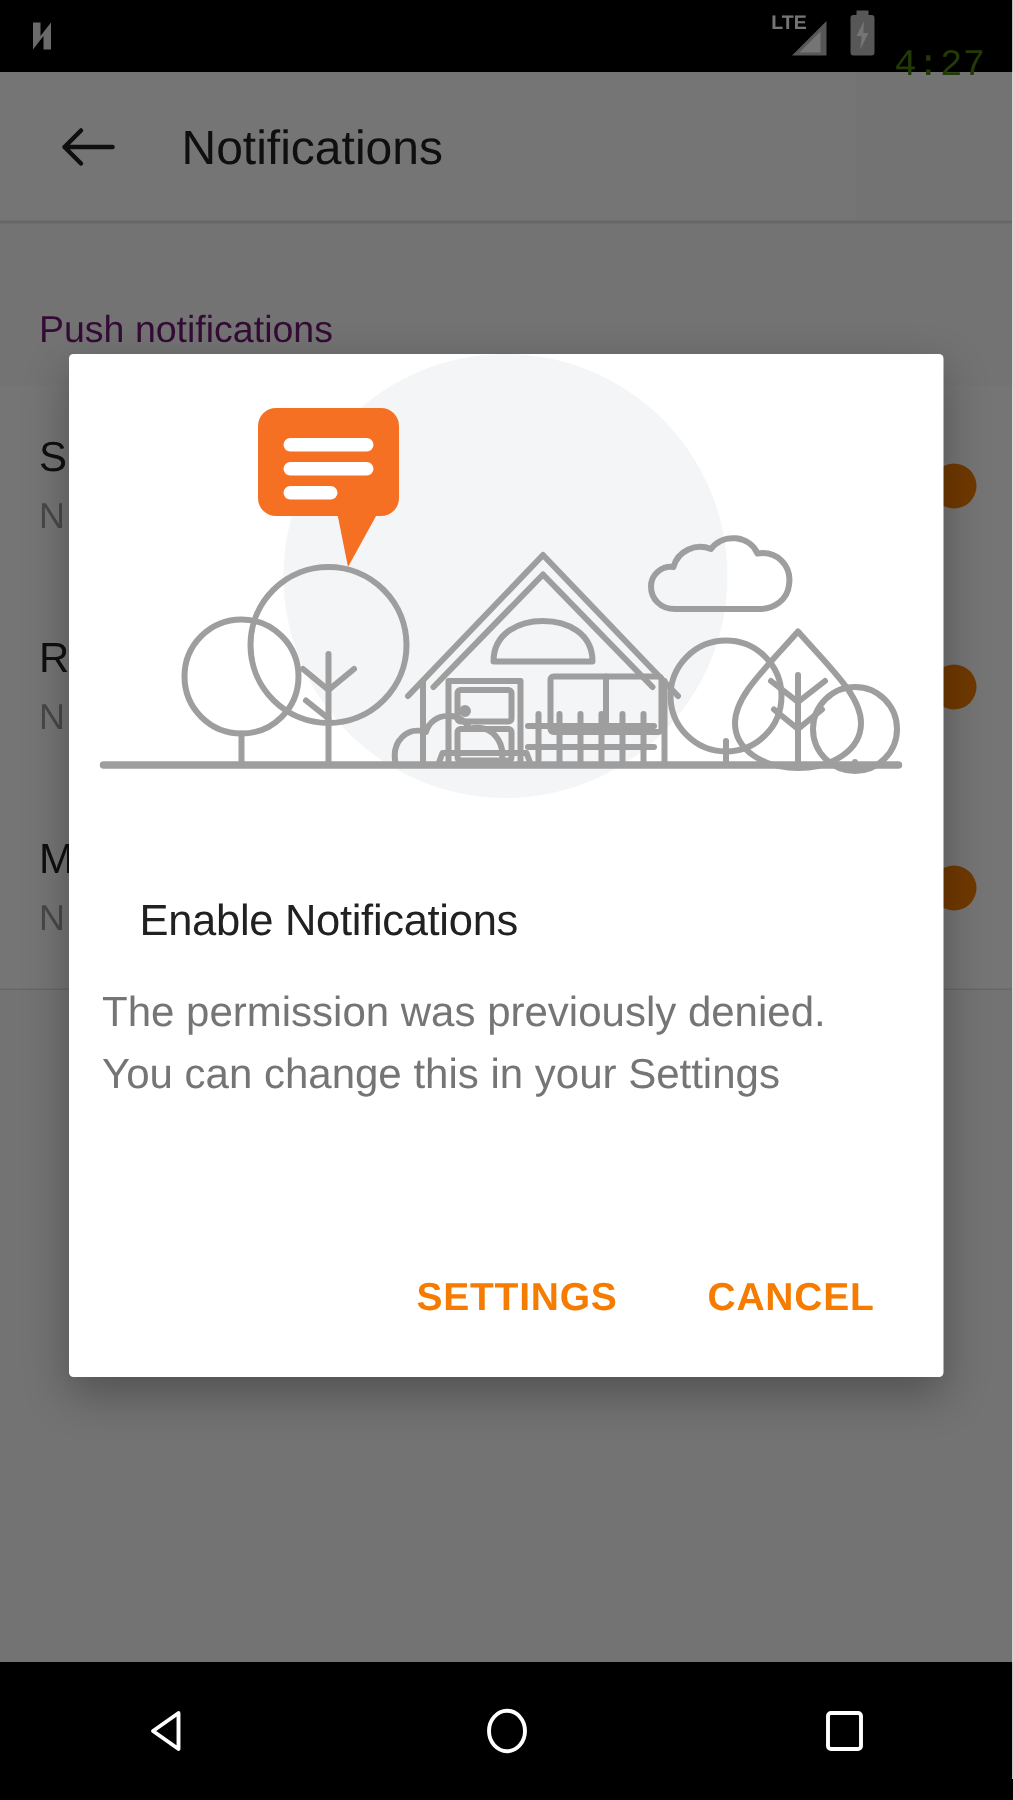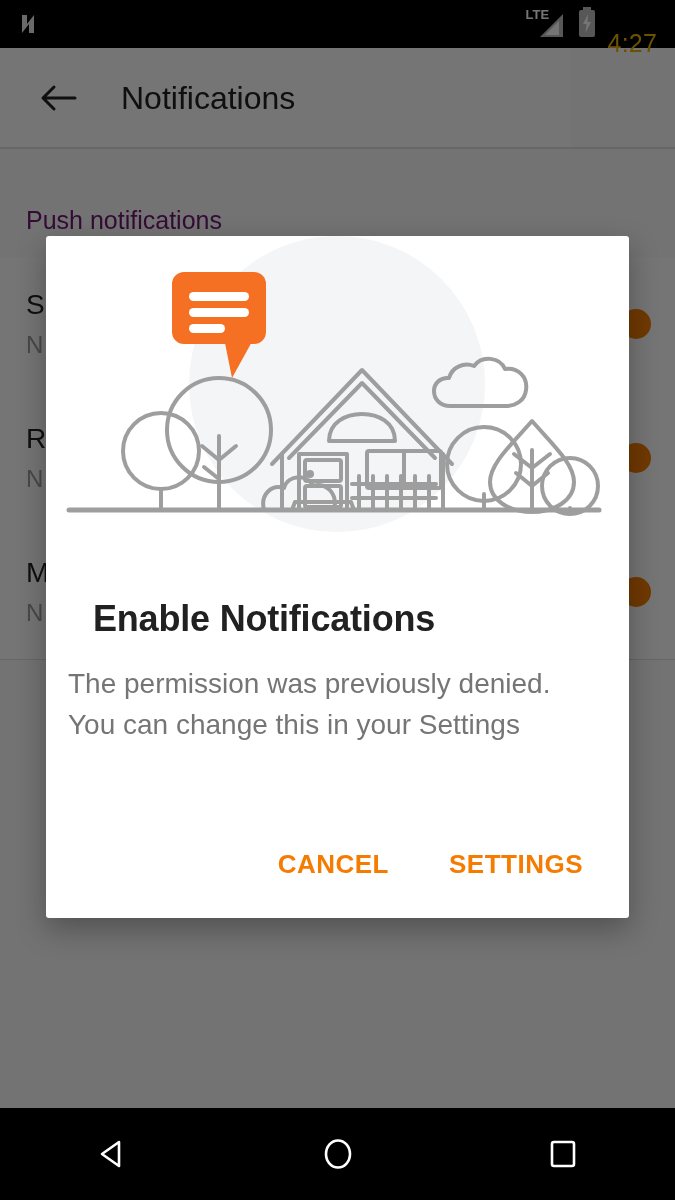--- a/index.html
+++ b/index.html
@@ -22,22 +22,22 @@
   .statusbar {
     position:absolute; left:0; top:0; width:675px; height:48px;
     background:#000000;
     display:flex; align-items:center;
     padding:0 18px;
   }
   .sb-left { flex:0 0 auto; display:flex; align-items:center; }
   .sb-spacer { flex:1 1 auto; }
   .sb-right { flex:0 0 auto; display:flex; align-items:center; gap:11px; }
   .sb-clock {
-    color:#eab308; font-size:25px; letter-spacing:0.2px;
-    font-family:Liberation Sans, sans-serif;
+    color:#4d7c0f; font-size:25px; letter-spacing:0.2px;
+    font-family:Liberation Mono, monospace;
     margin-top:38px;
   }
 
   .appbar {
     position:absolute; left:0; top:48px; width:571px; height:100px;
     background:#ffffff;
     display:flex; align-items:center;
   }
   .appbar-back {
     width:72px; height:72px; margin-left:22px;
@@ -97,21 +97,21 @@
     position:absolute; left:46px; top:236px;
     width:583px; height:682px;
     background:#ffffff; border-radius:3px;
     box-shadow:0 11px 30px rgba(0,0,0,0.30);
     overflow:hidden;
   }
   .dlg-illustration {
     width:583px; height:300px; position:relative;
   }
   .dlg-title {
-    font-size:36px; color:#212121; font-weight:bold;
+    font-size:29px; color:#212121; font-weight:normal;
     padding:62px 47px 0 47px; letter-spacing:-0.2px;
     font-family:"Liberation Sans", sans-serif;
   }
   .dlg-body {
     font-size:28px; color:#757575; line-height:1.46;
     padding:24px 47px 0 22px;
     font-family:"Liberation Sans", sans-serif;
   }
   .dlg-actions {
     position:absolute; right:26px; bottom:24px;
@@ -296,22 +296,22 @@
           <rect x="143" y="72" width="60" height="9" rx="4.5" fill="#ffffff"></rect>
           <rect x="143" y="88" width="36" height="9" rx="4.5" fill="#ffffff"></rect>
         </g>
       </svg>
     </div>
 
     <div class="dlg-title">Enable Notifications</div>
     <div class="dlg-body">The permission was previously denied. You can change this in your Settings</div>
 
     <div class="dlg-actions">
+      <button class="dlg-btn">SETTINGS</button>
       <button class="dlg-btn">CANCEL</button>
-      <button class="dlg-btn">SETTINGS</button>
     </div>
   </div>
 
   <div class="navbar">
     <div class="nav-btn">
       <svg width="40" height="40" viewBox="0 0 40 40">
         <path d="M26 8 L9 20 L26 32 Z" stroke="#ffffff" stroke-width="2.6" fill="none" stroke-linejoin="round"></path>
       </svg>
     </div>
     <div class="nav-btn">

